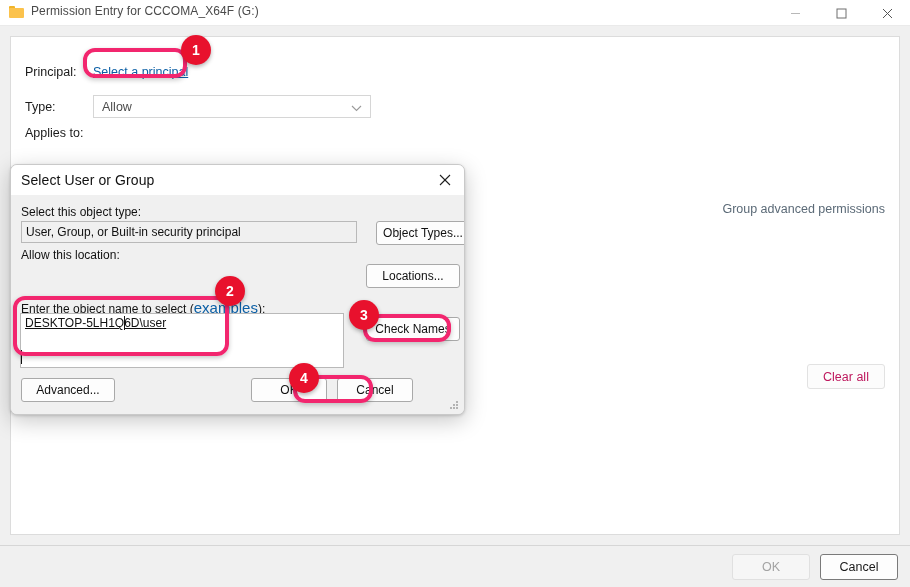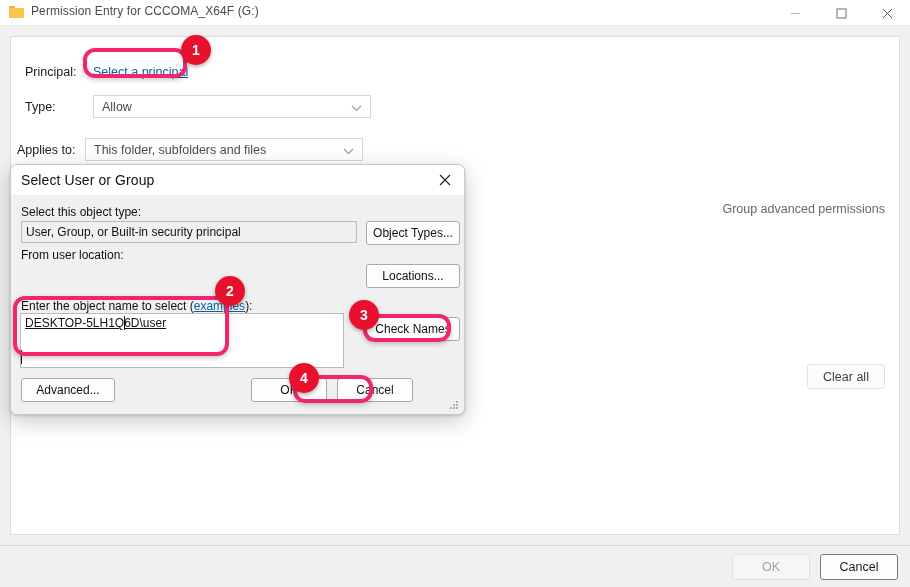--- a/index.html
+++ b/index.html
@@ -75,21 +75,21 @@
   }
 
   .adv-link {
     position: absolute; right: 14px; top: 165px;
     font-size: 12.5px; color: #5b6a77; text-decoration: none; cursor: pointer;
   }
   .clear-all {
     position: absolute; right: 14px; top: 327px;
     width: 78px; height: 25px;
     border: 1px solid #e2e2e2; background: #fcfcfc; border-radius: 3px;
-    font-size: 12.5px; color: #404040;
+    font-size: 12.5px; color: #be185d;
     display: flex; align-items: center; justify-content: center;
   }
 
   
   .footer {
     position: absolute; left: 0; top: 545px; width: 910px; height: 42px;
     background: #f0f0f0; border-top: 1px solid #d6d6d6;
   }
   .btn {
     position: absolute; width: 78px; height: 26px; border-radius: 3px;
@@ -224,30 +224,22 @@
               </svg>
           </span>
         </div>
       </div>
 
       <div class="field-row" style="left:14px; top:28px;">
         <div class="field-label">Principal:</div>
         <div class="link">Select a principal</div>
       </div>
 
-      <div class="field-row" style="left:6px; top:89px;margin-top:12px;">
+      <div class="field-row" style="left:14px; top:89px;">
         <div class="field-label">Applies to:</div>
-        <div class="combo">
-          <div class="combo-text">This folder, subfolders and files</div>
-          <span class="chev">
-            <svg width="11" height="7" viewBox="0 0 11 7">
-                <polyline points="1,1 5.5,5.5 10,1" fill="none" stroke="#9a9a9a" stroke-width="1.1"></polyline>
-              </svg>
-          </span>
-        </div>
       </div>
 
       <div class="adv-link">Group advanced permissions</div>
 
       <div class="clear-all">Clear all</div>
     </div>
   </div>
 
   <div class="footer">
     <div class="btn disabled btn-ok-main">OK</div>
@@ -263,27 +255,27 @@
             <line x1="11" y1="1" x2="1" y2="11" stroke="#202020" stroke-width="1.1"></line>
           </svg>
       </div>
     </div>
     <div class="dlg-body"></div>
 
     <div class="dlg-label" style="left:10px; top:40px;">Select this object type:</div>
     <div class="dlg-ro-input" style="left:10px; top:56px; width:336px;">
       <span>User, Group, or Built-in security principal</span>
     </div>
-    <div class="dlg-btn" style="left:355px; top:56px;">Object Types...</div>
-
-    <div class="dlg-label" style="left:10px; top:83px;">From user location:</div>
+    <div class="dlg-btn" style="left:365px; top:56px;">Object Types...</div>
+
+    <div class="dlg-label" style="left:10px; top:83px;">Allow this location:</div>
     <div class="dlg-btn" style="left:355px; top:99px;">Locations...</div>
 
     <div class="dlg-label" style="left:10px; top:134px;">
-      <span>Enter the object name to select (</span><span class="link" style="font-size:12px;">examples</span><span>):</span>
+      <span>Enter the object name to select (</span><span class="link" style="font-size:15px;">examples</span><span>):</span>
     </div>
 
     <div class="dlg-btn" style="left:10px; top:213px;">Advanced...</div>
 
     <div class="dlg-btn" style="left:355px; top:152px;">Check Names</div>
     <div class="dlg-btn" style="left:240px; top:213px; width:76px;">OK</div>
     <div class="dlg-btn" style="left:326px; top:213px; width:76px;">Cancel</div>
 
     <div class="grip">
       <i style="left:6px;top:0"></i>

